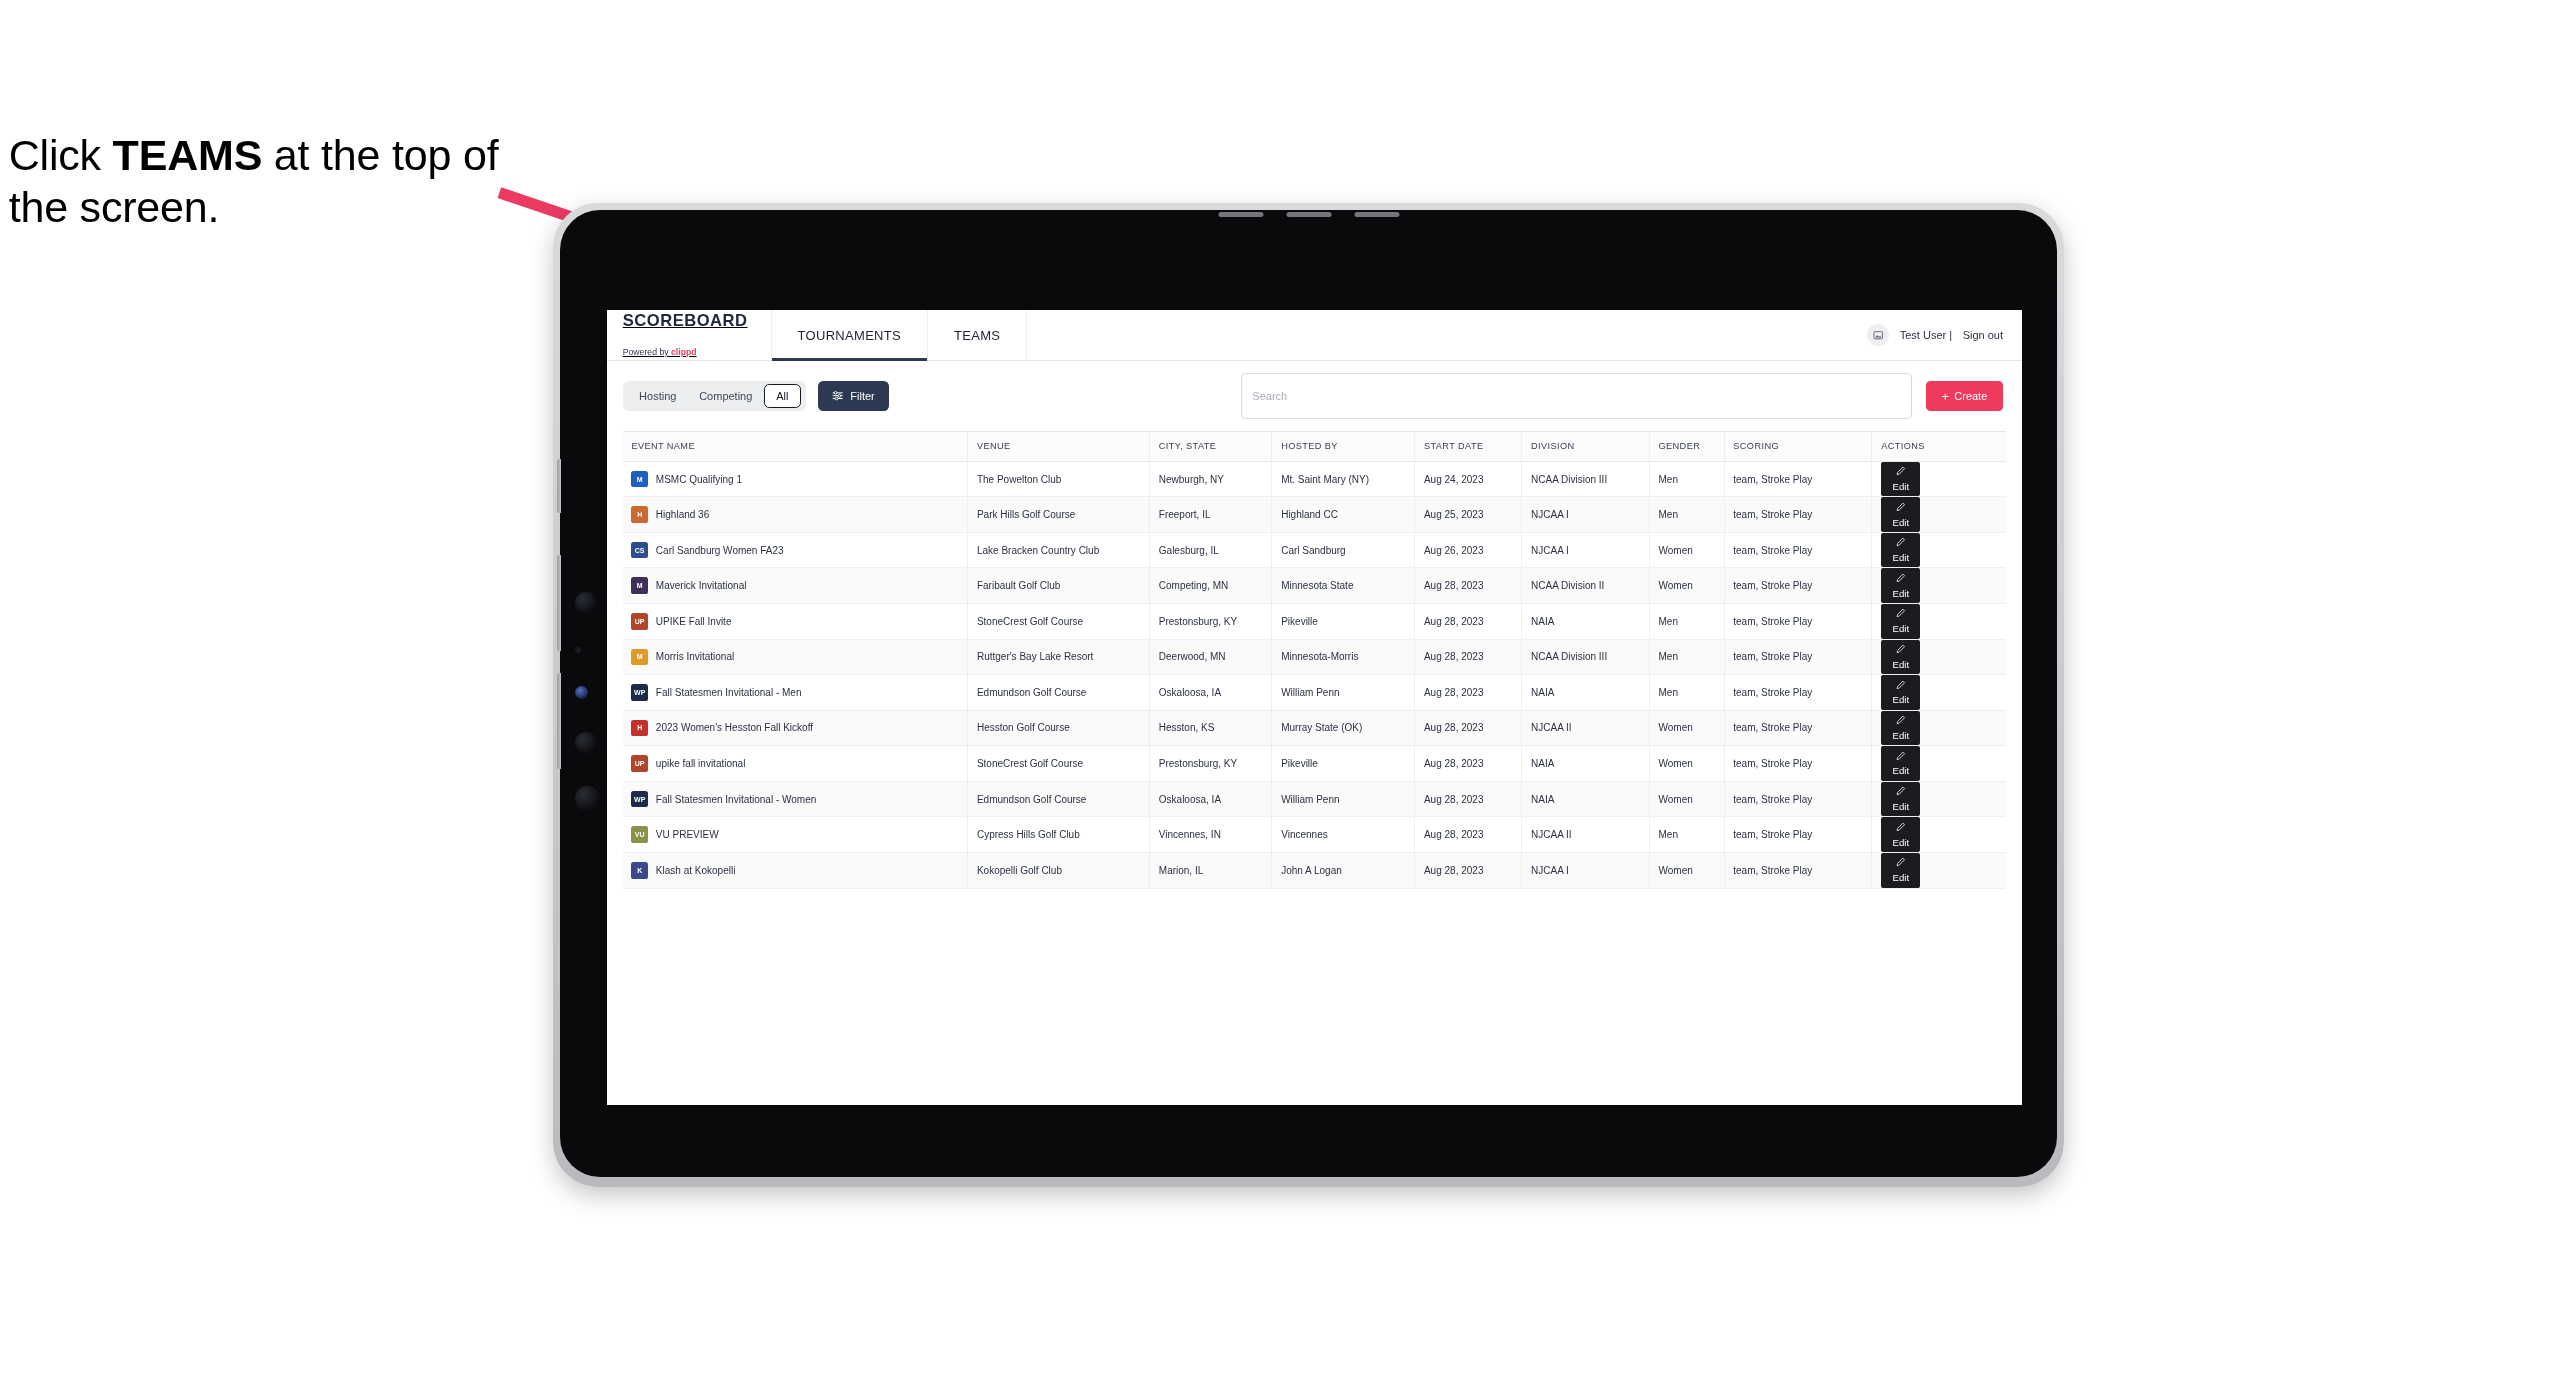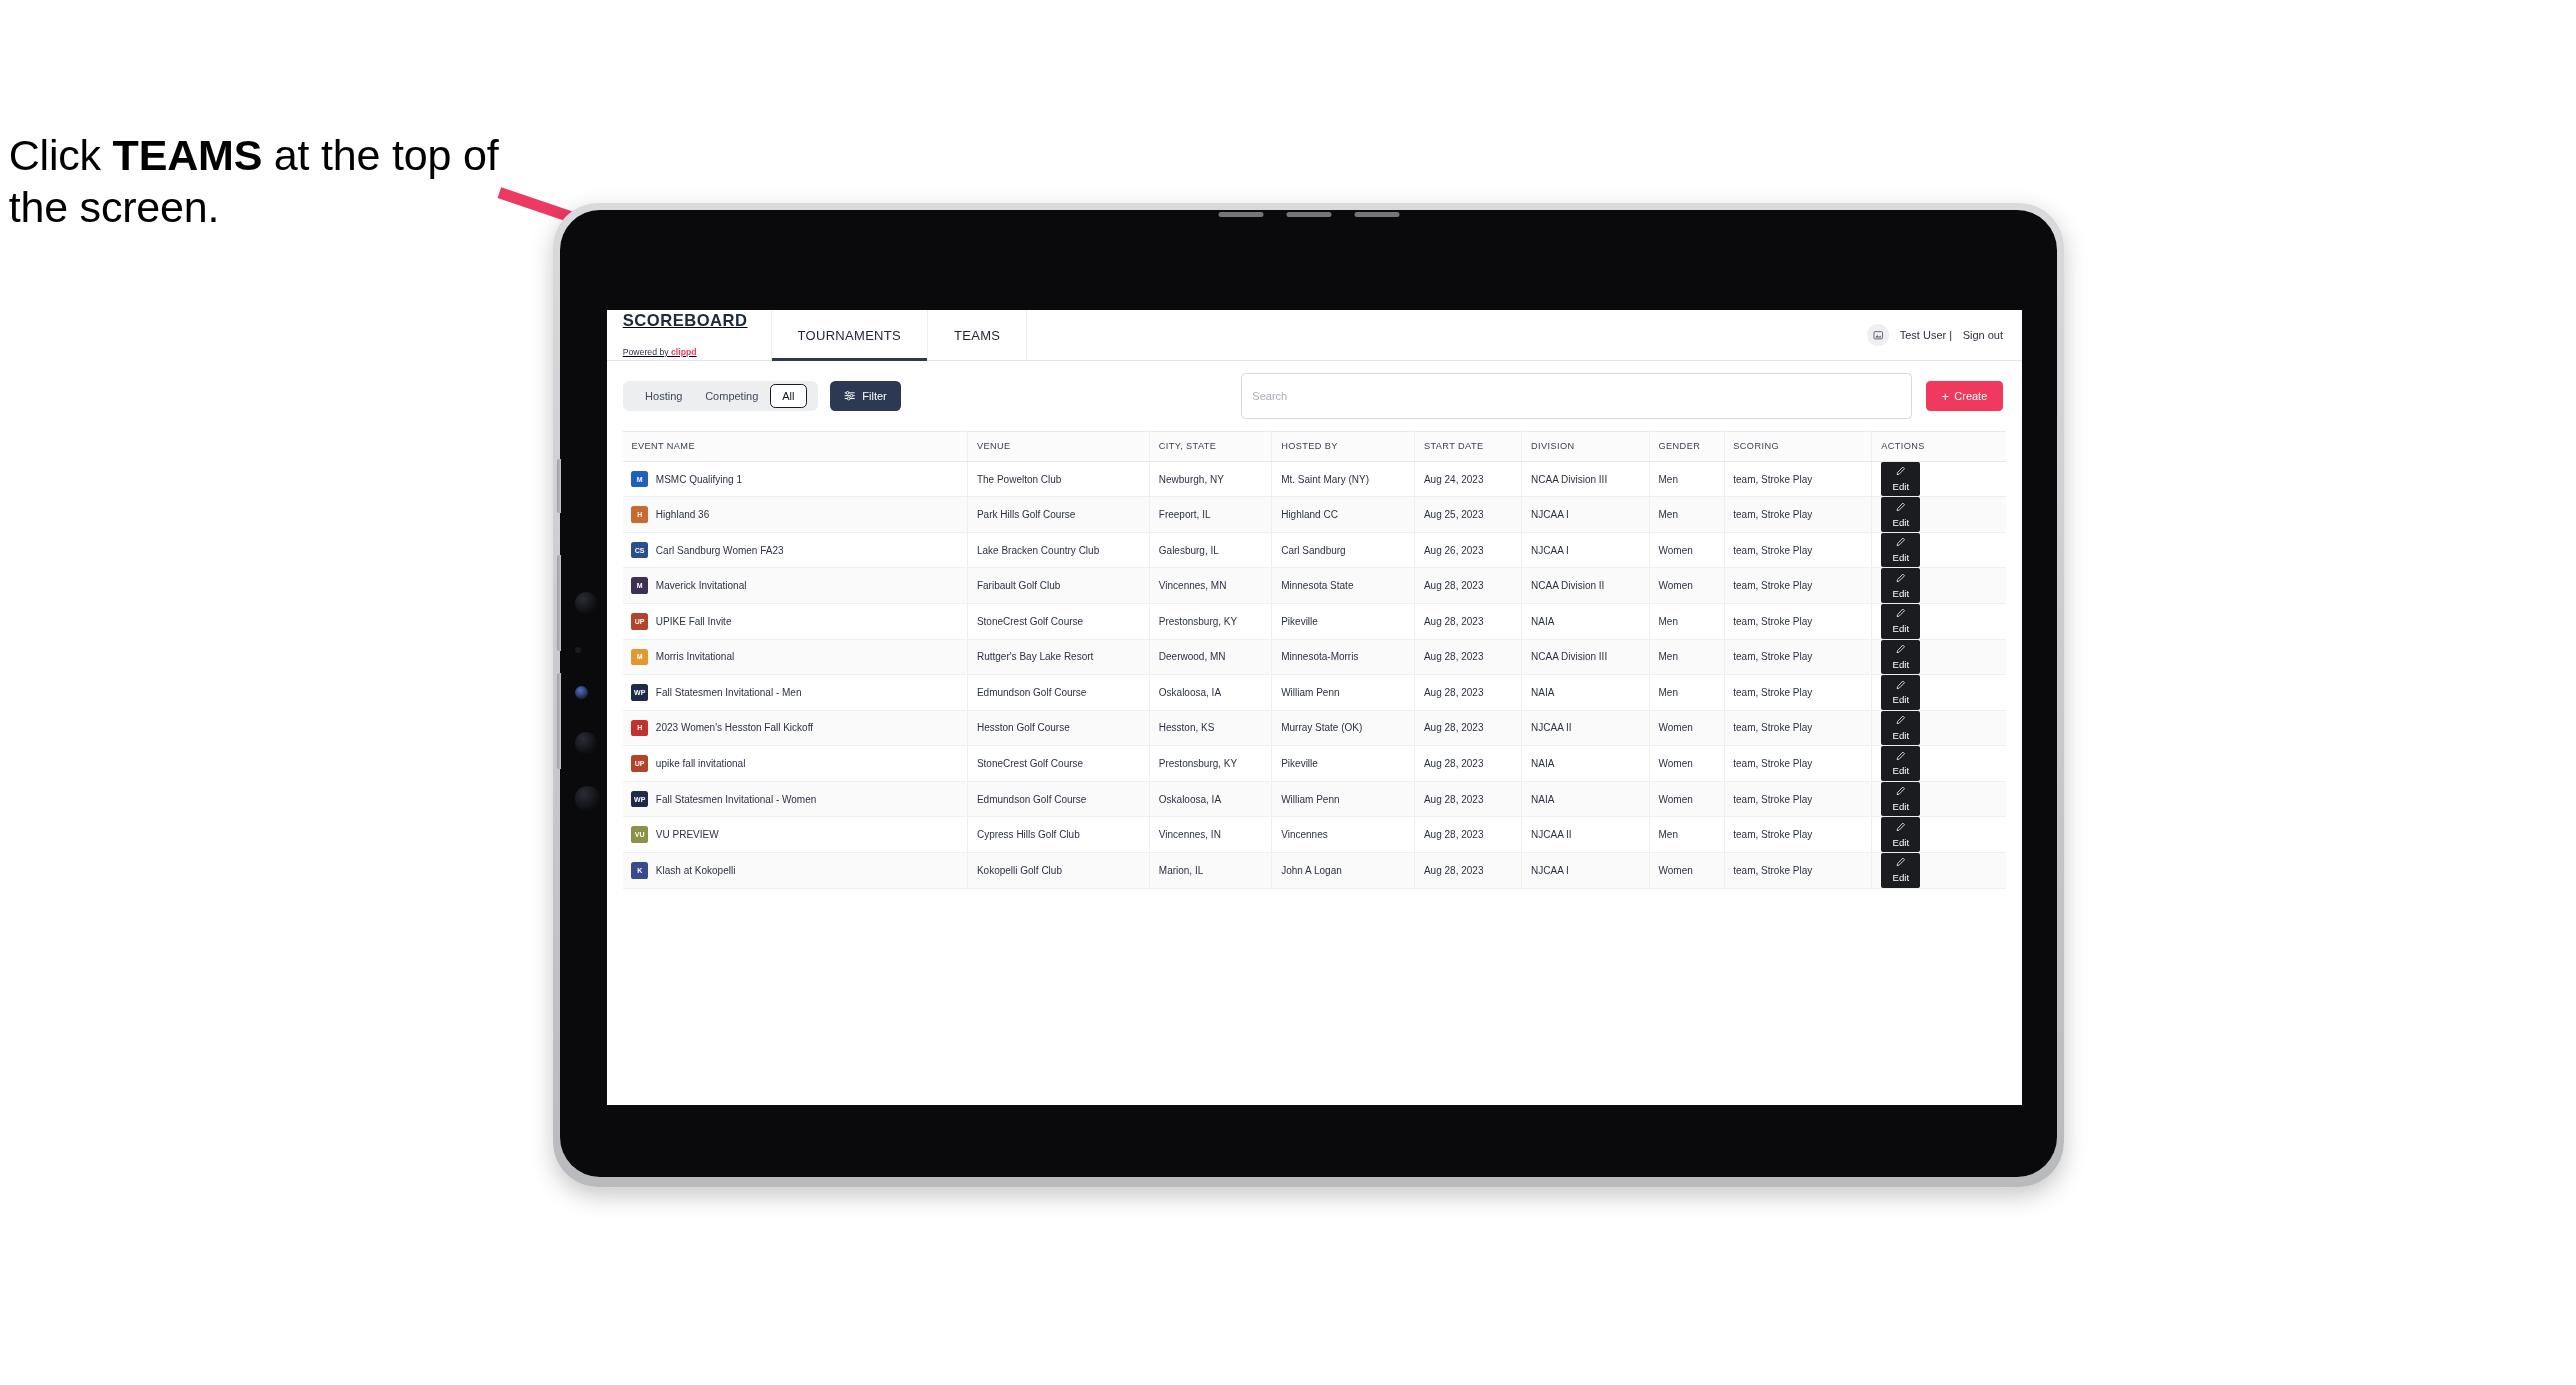--- a/index.html
+++ b/index.html
@@ -149,21 +149,21 @@
   .toolbar {
     display: flex; align-items: center;
     padding: 12.2px 19px 11.4px 15.7px;
     background: #fff;
     gap: 12.2px;
   }
   .segmented {
     display: flex; align-items: center;
     background: #eceef0;
     border-radius: 6.1px;
-    padding: 11px;
+    padding: 5px;
     height: 30px;
   }
   .seg {
     display: flex; align-items: center;
     height: 24.5px; padding: 0 11.4px;
     font-size: 11px; color: #404859;
     border-radius: 5.2px; cursor: pointer;
     white-space: nowrap;
   }
   .seg.active {
@@ -447,21 +447,21 @@
                     </span></td>
                 </tr>
                 <tr>
                   <td>
                     <div class="event-cell">
                       <span class="logo" style="background: rgb(61, 47, 85);">M</span>
                       <span>Maverick Invitational</span>
                     </div>
                   </td>
                   <td>Faribault Golf Club</td>
-                  <td>Vincennes, MN</td>
+                  <td>Competing, MN</td>
                   <td>Minnesota State</td>
                   <td>Aug 28, 2023</td>
                   <td>NCAA Division II</td>
                   <td>Women</td>
                   <td>team, Stroke Play</td>
                   <td><span class="edit-btn">
                       <svg viewBox="0 0 16 16">
                         <path d="M11.4 1.8 L14.2 4.6 L5.2 13.6 L1.8 14.4 L2.6 11 Z" fill="none" stroke="#ffffff" stroke-width="1.3" stroke-linejoin="round"></path>
                       </svg>
                       <span>Edit</span>

